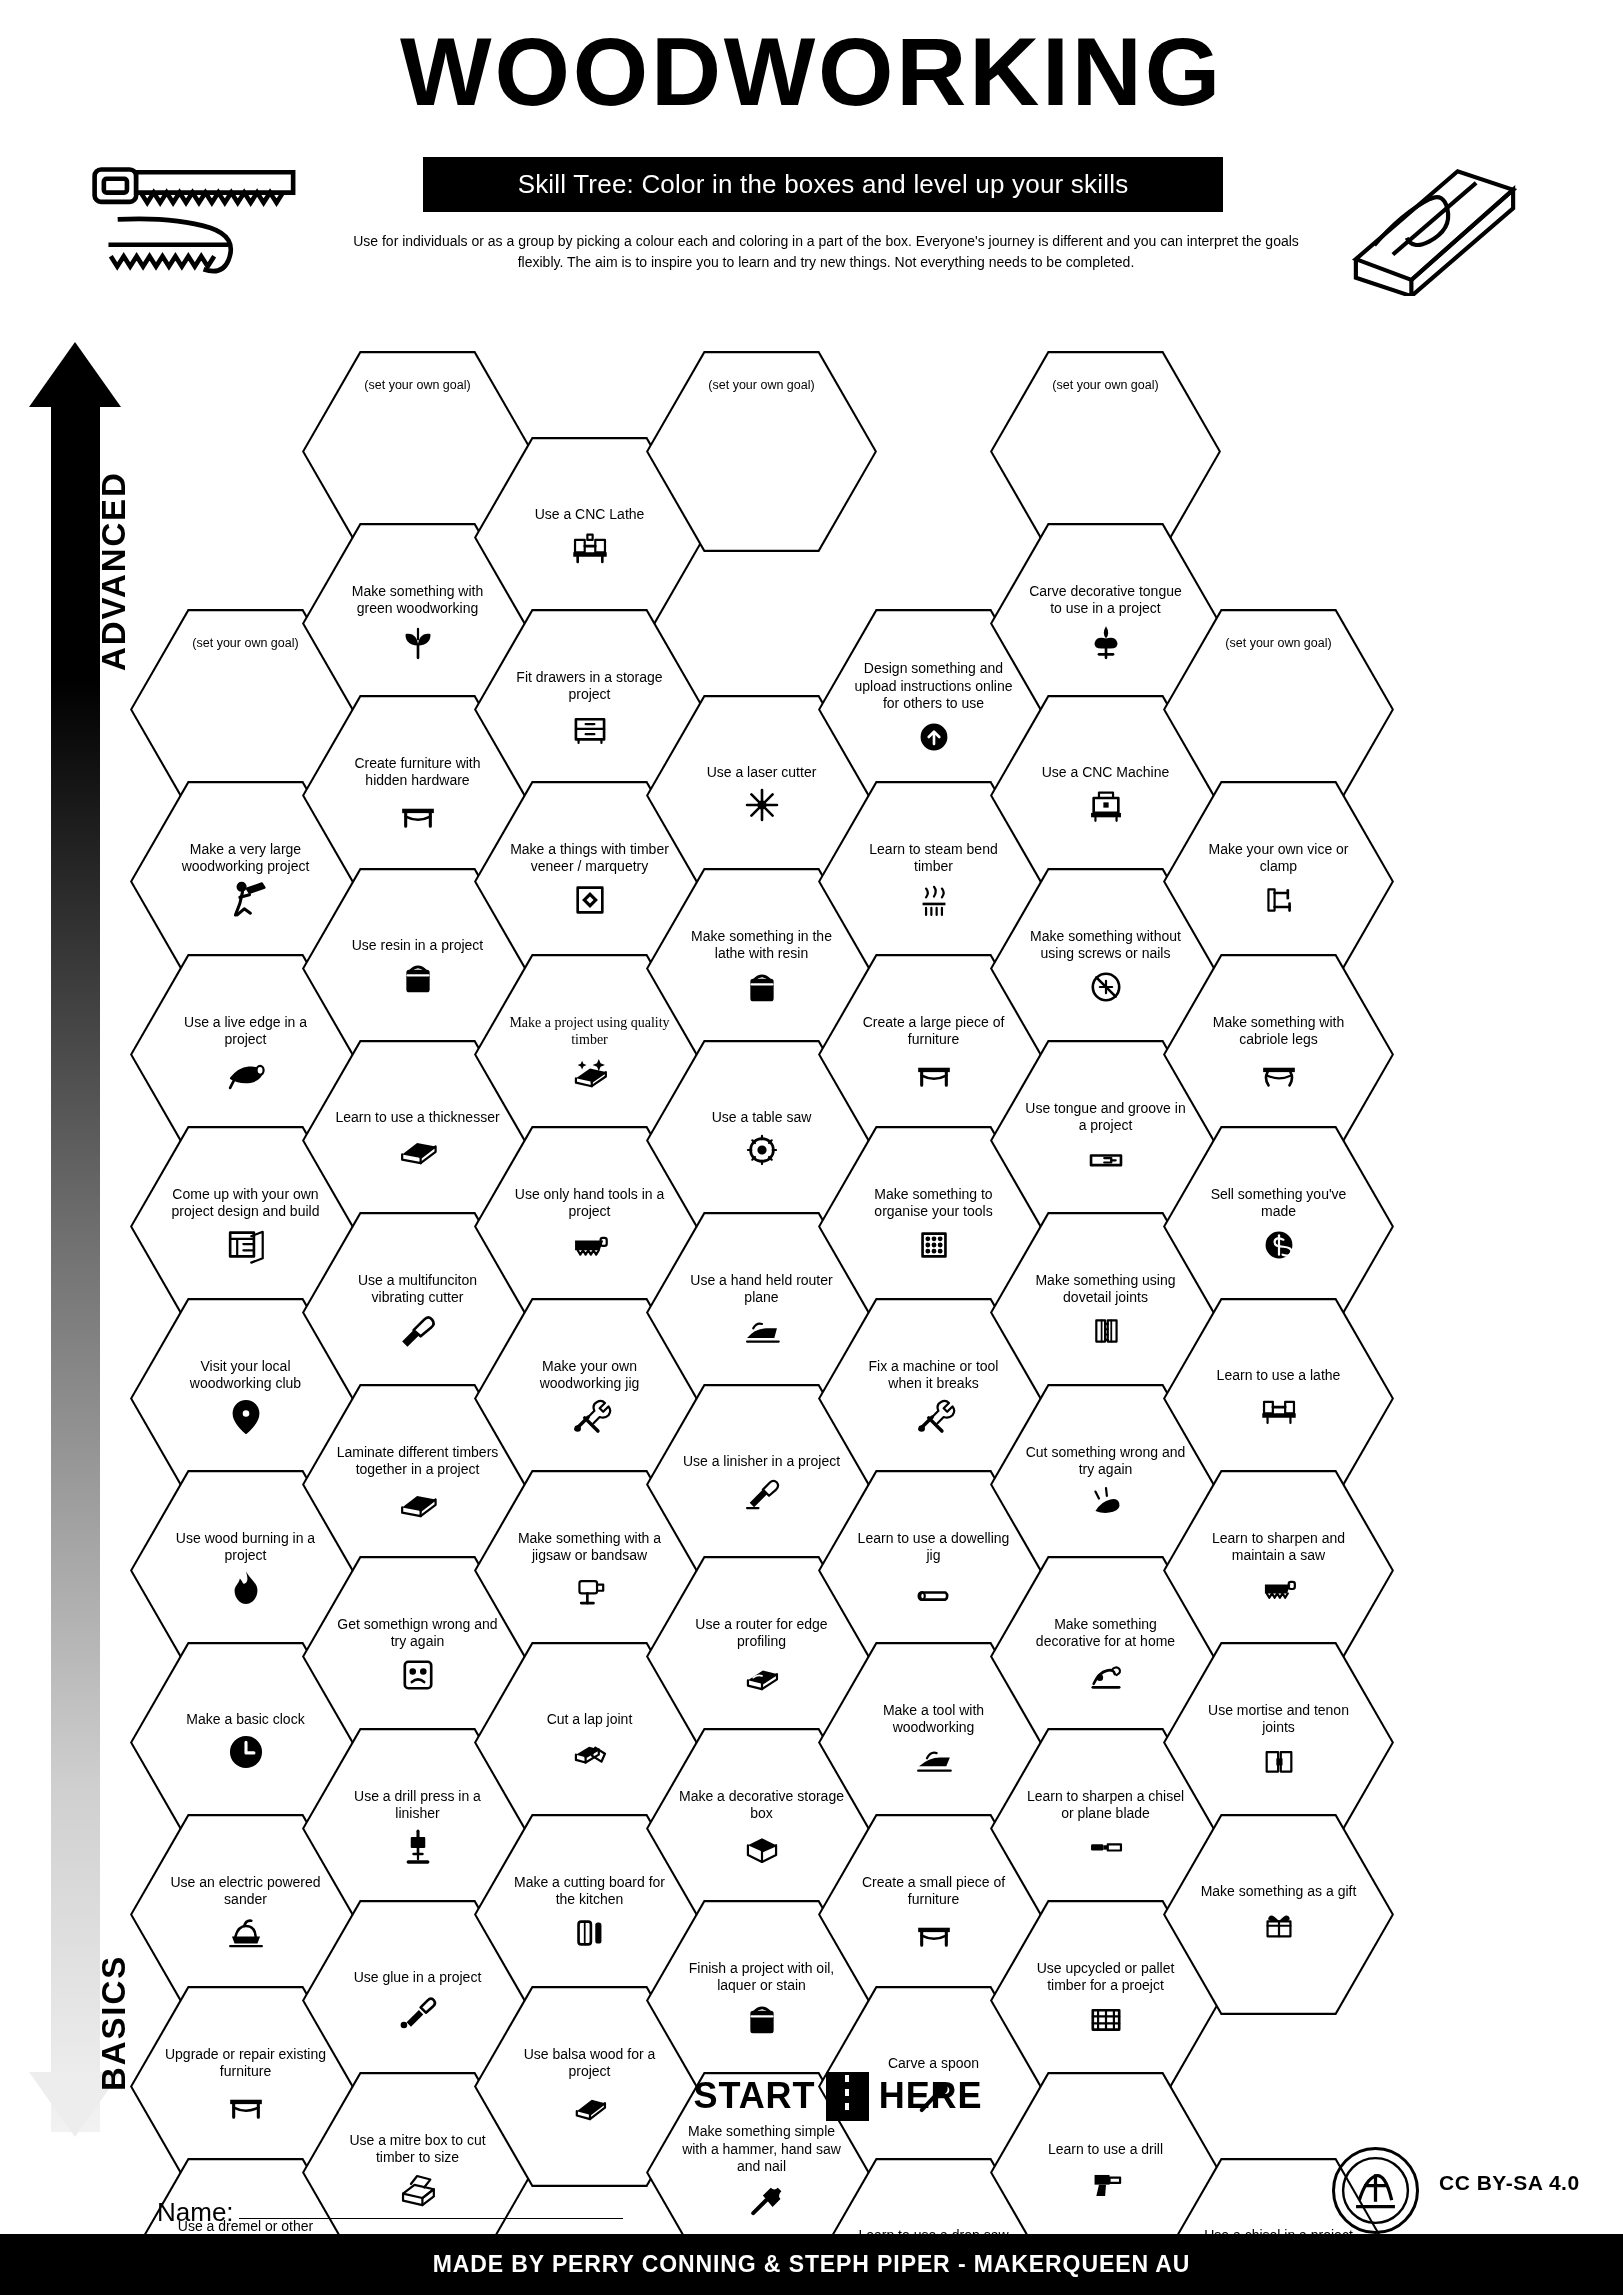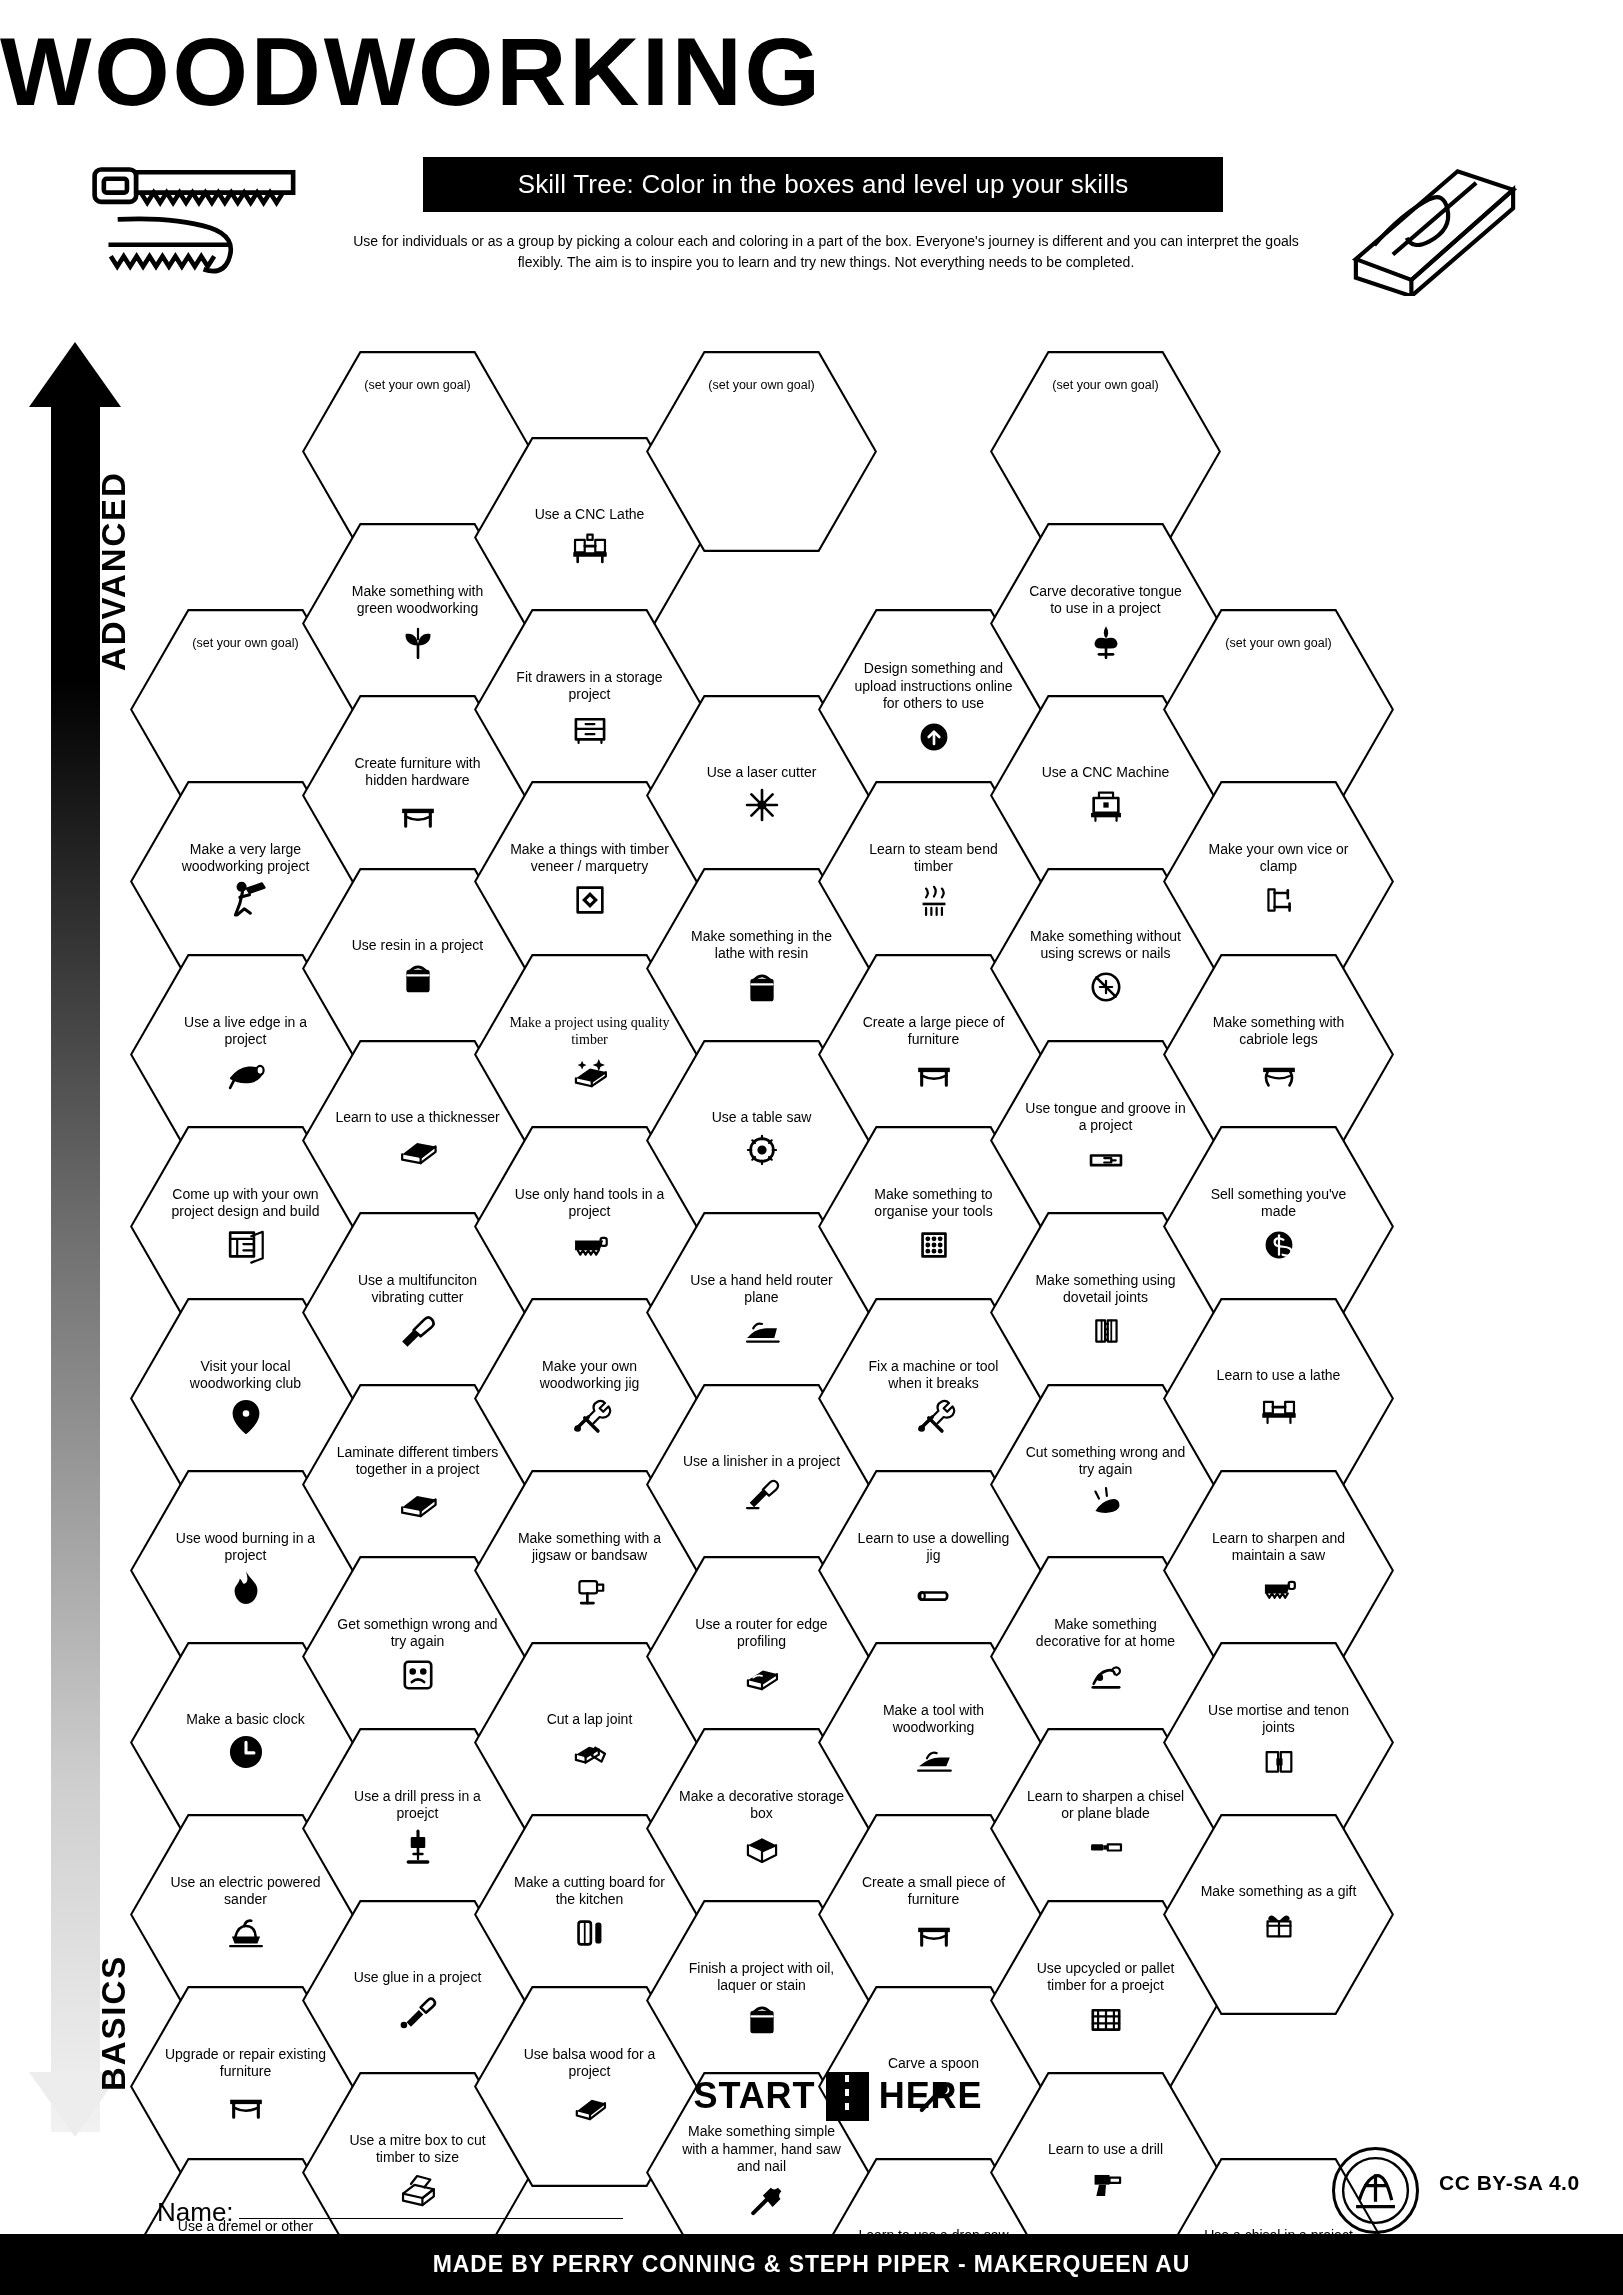--- a/index.html
+++ b/index.html
@@ -15,21 +15,21 @@
     color: #000;
     overflow: hidden;
   }
 
   
   #title {
     position: absolute;
     top: 23px;
     left: 0;
     width: 1623px;
-    text-align: left;
+    text-align: center;
     font-size: 97px;
     font-weight: 900;
     letter-spacing: 2.8px;
     line-height: 1;
   }
   #subtitle-bar {
     position: absolute;
     top: 157px;
     left: 423px;
     width: 800px;
@@ -524,21 +524,21 @@
             <circle cx="62" cy="42" r="5" fill="#000"></circle>
             <path d="M36 66 q14 -12 28 0" stroke-width="6"></path>
           </svg>
         </div>
       </div>
     </div>
     <div class="hex" style="left: 172px; top: 1423px;">
       <div class="shape"></div>
       <div class="inner"></div>
       <div class="content">
-        <div class="label">Use a drill press in a proejct</div>
+        <div class="label">Use a drill press in a linisher</div>
         <div class="ico">
           <svg viewBox="0 0 100 100" fill="none" stroke="#000" stroke-width="5" stroke-linecap="round" stroke-linejoin="round">
             <path d="M50 14 v20" stroke-width="7"></path>
             <rect x="36" y="30" width="28" height="20" fill="#000"></rect>
             <path d="M50 50 v16" stroke-width="6"></path>
             <path d="M40 66 h20" stroke-width="6"></path>
             <path d="M50 66 v12" stroke-width="5"></path>
             <path d="M28 84 h44" stroke-width="8"></path>
           </svg>
         </div>

